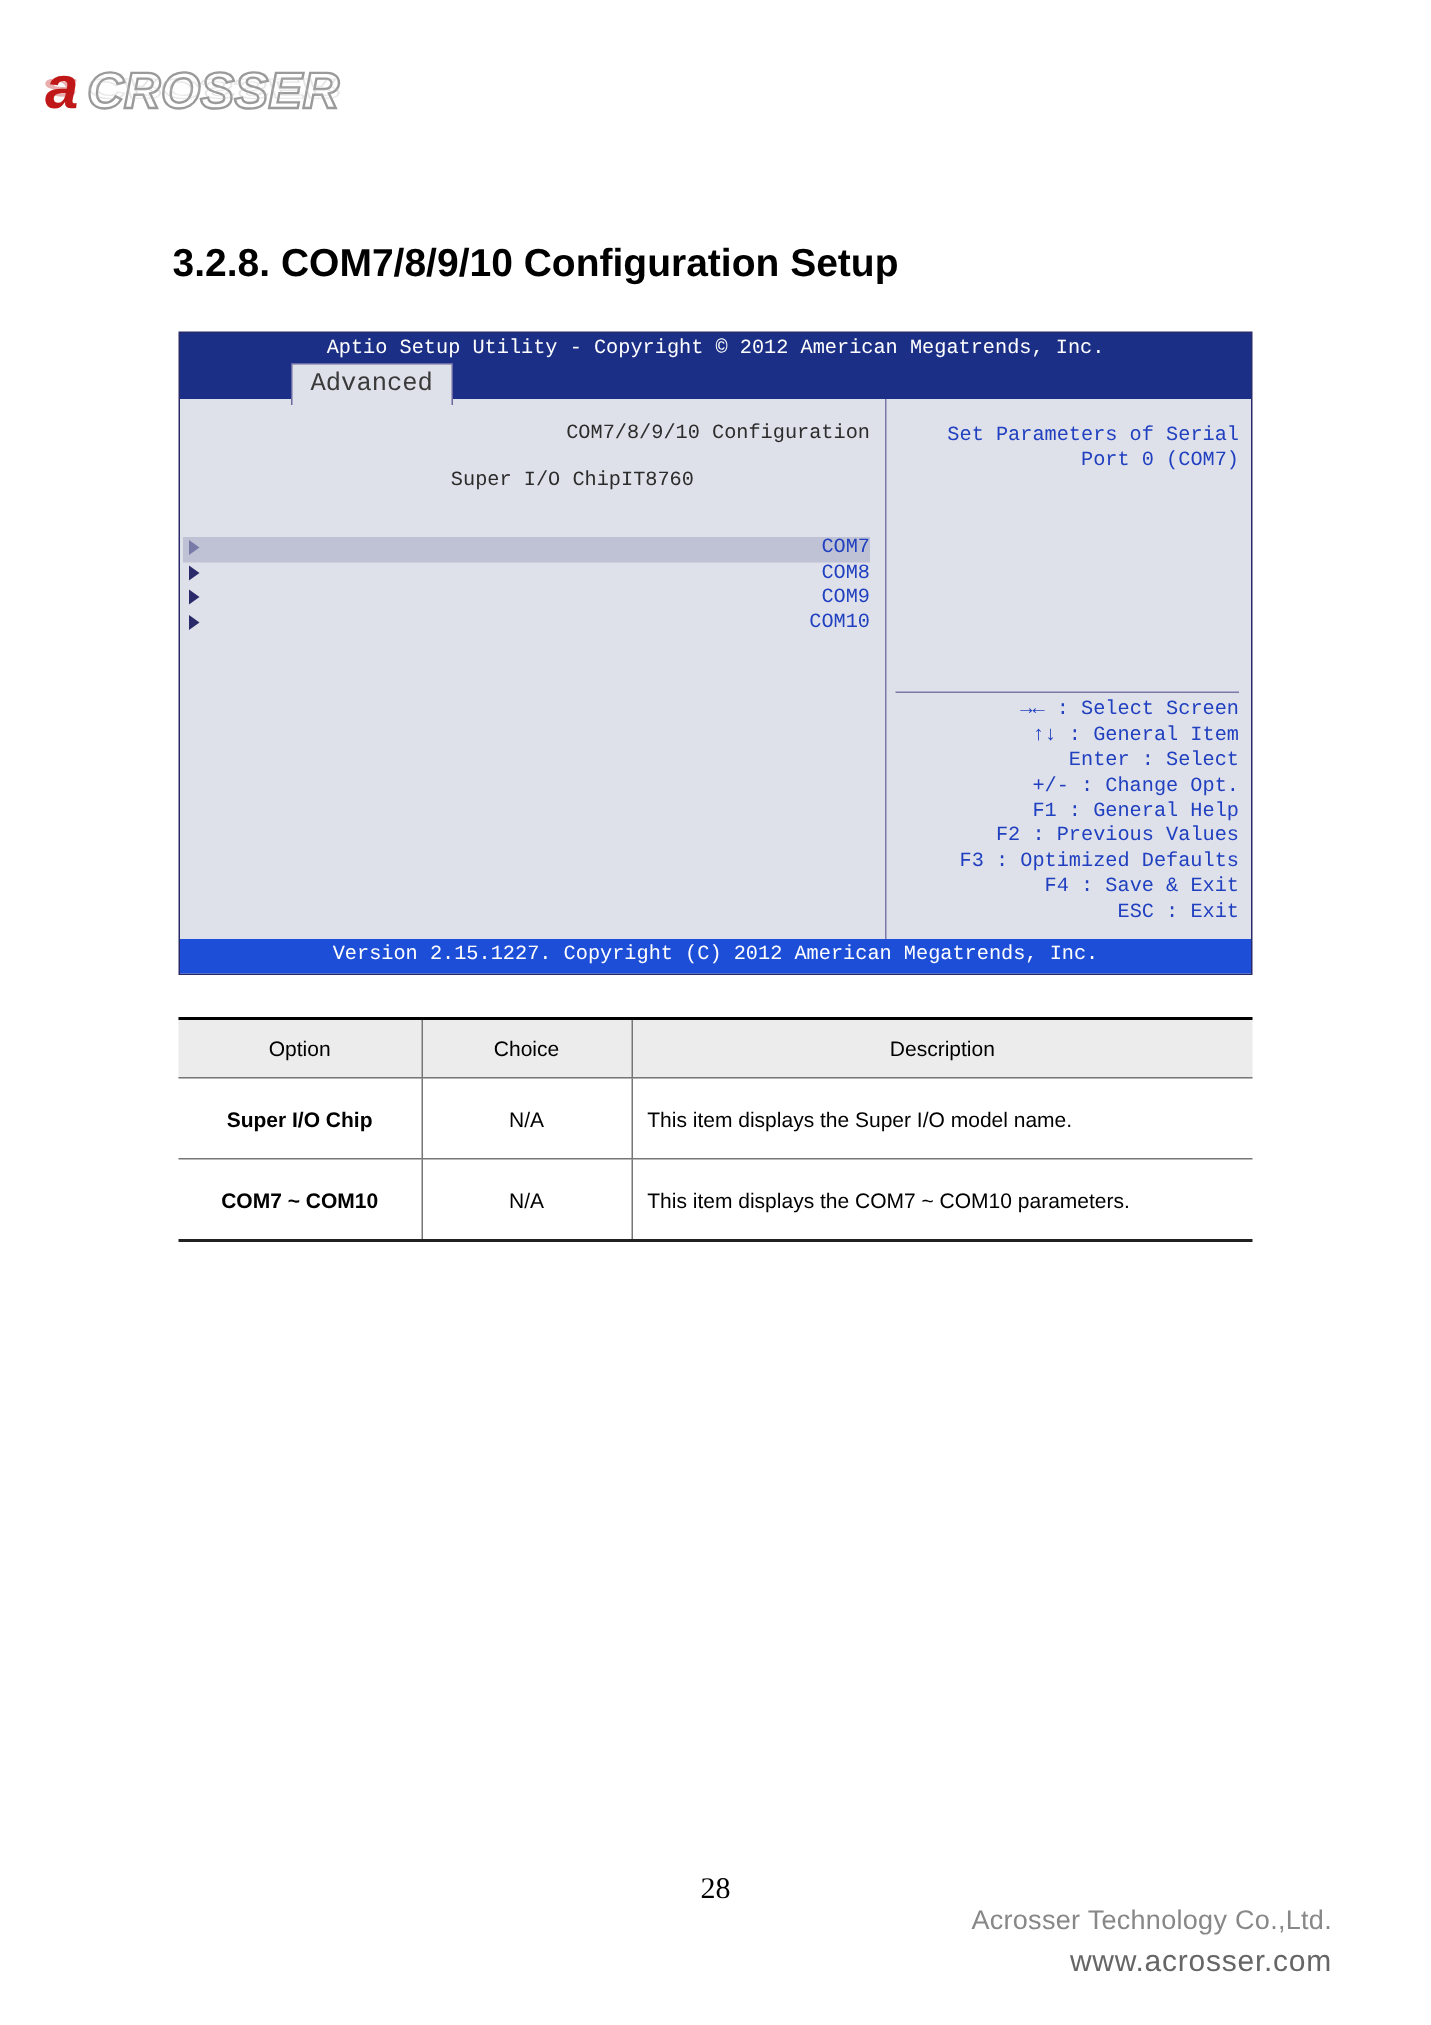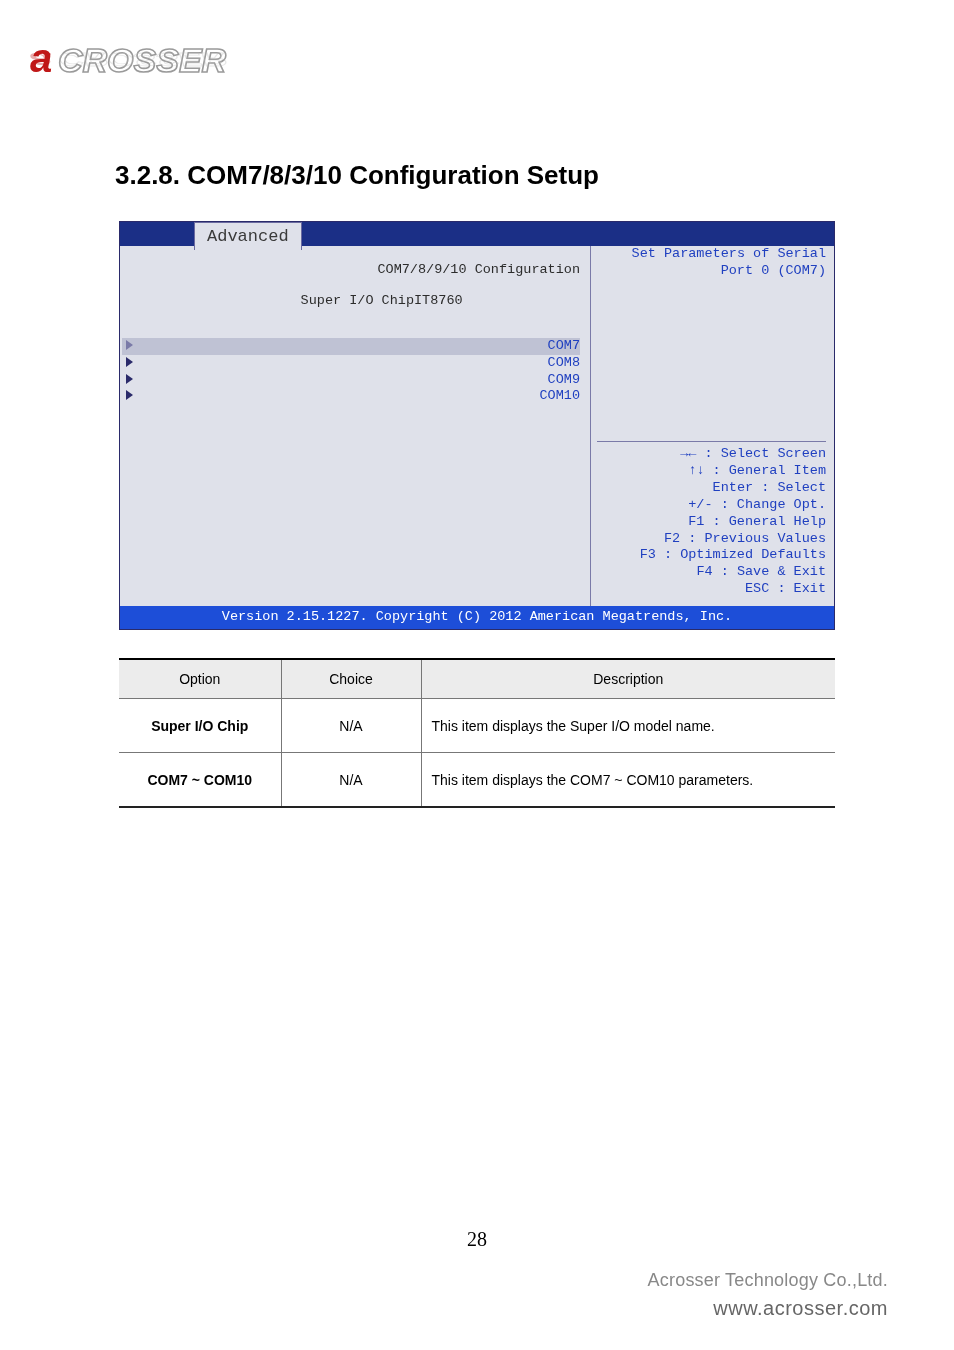--- a/index.html
+++ b/index.html
@@ -69,21 +69,21 @@
   .bios-left {
     flex: 1;
     padding: 16px 10px 10px 24px;
     color: #2c2c2c;
     position: relative;
   }
   .bios-right {
     width: 244px;
     border-left: 1px solid #7a7aa8;
     color: #2040c0;
-    padding: 0 8px 8px 6px;
+    padding: 17px 8px 8px 6px;
     display: flex;
     flex-direction: column;
     justify-content: space-between;
   }
   .actually-right {
     display:flex; flex-direction:column; height:100%;
   }
   .help-text { color:#2040c0; }
   .nav-text { color:#2040c0; }
 
@@ -173,23 +173,24 @@
     <svg class="logo-svg" viewBox="0 0 280 70">
       <text x="0" y="42" font-family="Arial Black, Arial" font-size="40" font-weight="900" font-style="italic" fill="#c01818">a</text>
       <text x="28" y="42" font-family="Arial Black, Arial" font-size="34" font-weight="900" font-style="italic" fill="none" stroke="#9a9a9a" stroke-width="1.6">CROSSER</text>
       <g transform="translate(0,46) scale(1,-0.55)" opacity="0.35">
         <text x="0" y="42" font-family="Arial Black, Arial" font-size="40" font-weight="900" font-style="italic" fill="#c01818">a</text>
         <text x="28" y="42" font-family="Arial Black, Arial" font-size="34" font-weight="900" font-style="italic" fill="none" stroke="#bcbcbc" stroke-width="1.4">CROSSER</text>
       </g>
     </svg>
   </div>
 
-  <div class="heading">3.2.8. COM7/8/3/10 Configuration Setup</div>
+  <div class="heading">3.2.8. COM7/8/9/10 Configuration Setup</div>
 
   <div class="bios-box">
+    <div class="bios-top">Aptio Setup Utility - Copyright © 2012 American Megatrends, Inc.</div>
     <div class="bios-tabrow">
       <span class="bios-tab">Advanced</span>
     </div>
     <div class="bios-body">
       <div class="bios-left">
         <div class="cfg-line">COM7/8/9/10 Configuration</div>
         <div class="super-line">
           <span class="lbl">Super I/O Chip</span>
           <span>IT8760</span>
         </div>

